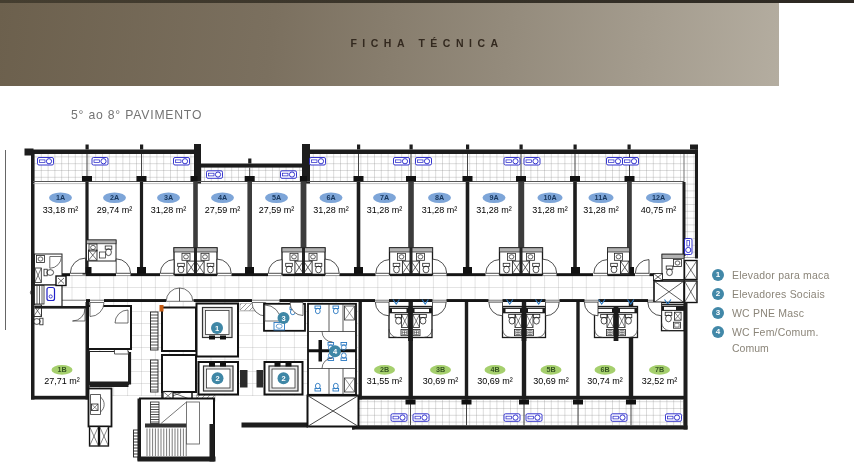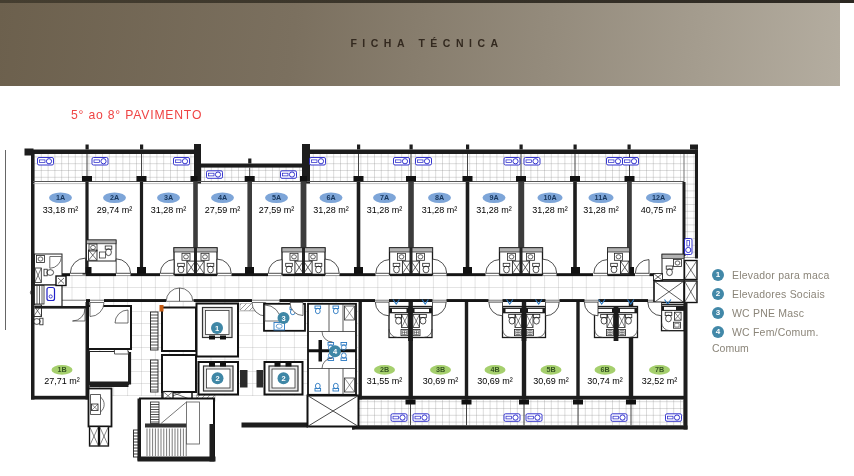--- a/index.html
+++ b/index.html
@@ -1,32 +1,32 @@
 <!DOCTYPE html>
 <html><head>
 <meta charset="utf-8">
 <style>
   html,body{margin:0;padding:0;background:#fff;}
   body{width:854px;height:476px;position:relative;overflow:hidden;
        font-family:"Liberation Sans",sans-serif;}
-  .banner{position:absolute;left:0;top:0;width:840px;height:86px;
+  .banner{position:absolute;left:0;top:0;width:779px;height:86px;
       background:linear-gradient(97deg,#6c604d 0%,#7b705f 35%,#948b7c 65%,#b4ada0 100%);}
   .banner .topline{position:absolute;left:0;top:0;width:854px;height:3px;
       background:linear-gradient(90deg,#453e30,#2c2822);}
   .banner .title{position:absolute;left:0;top:37px;width:854px;text-align:center;
       font-size:10.5px;font-weight:bold;letter-spacing:5.5px;color:#33291f;}
   .pagetitle{position:absolute;left:71px;top:108px;font-size:12.2px;
-      letter-spacing:0.8px;color:#ef4444;}
+      letter-spacing:0.8px;color:#737373;}
   .legend{position:absolute;left:712px;top:268px;font-size:10.5px;color:#8b8579;}
   .legend .row{position:relative;margin-bottom:7px;height:12px;}
   .legend .num{display:inline-block;width:12px;height:12px;border-radius:50%;
       background:#4288a8;color:#fff;font-size:8px;font-weight:bold;text-align:center;
       line-height:12px;margin-right:8px;vertical-align:middle;}
   .legend .lbl{vertical-align:middle;letter-spacing:0.2px;}
-  .legend .cont{margin-top:-2px;}
+  .legend .cont{margin-left:20px;margin-top:-2px;}
 </style>
 </head>
 <body>
 
 <div class="banner">
     <div class="topline"></div>
 
 <div class="title">FICHA&nbsp;TÉCNICA</div>
   </div>
 

